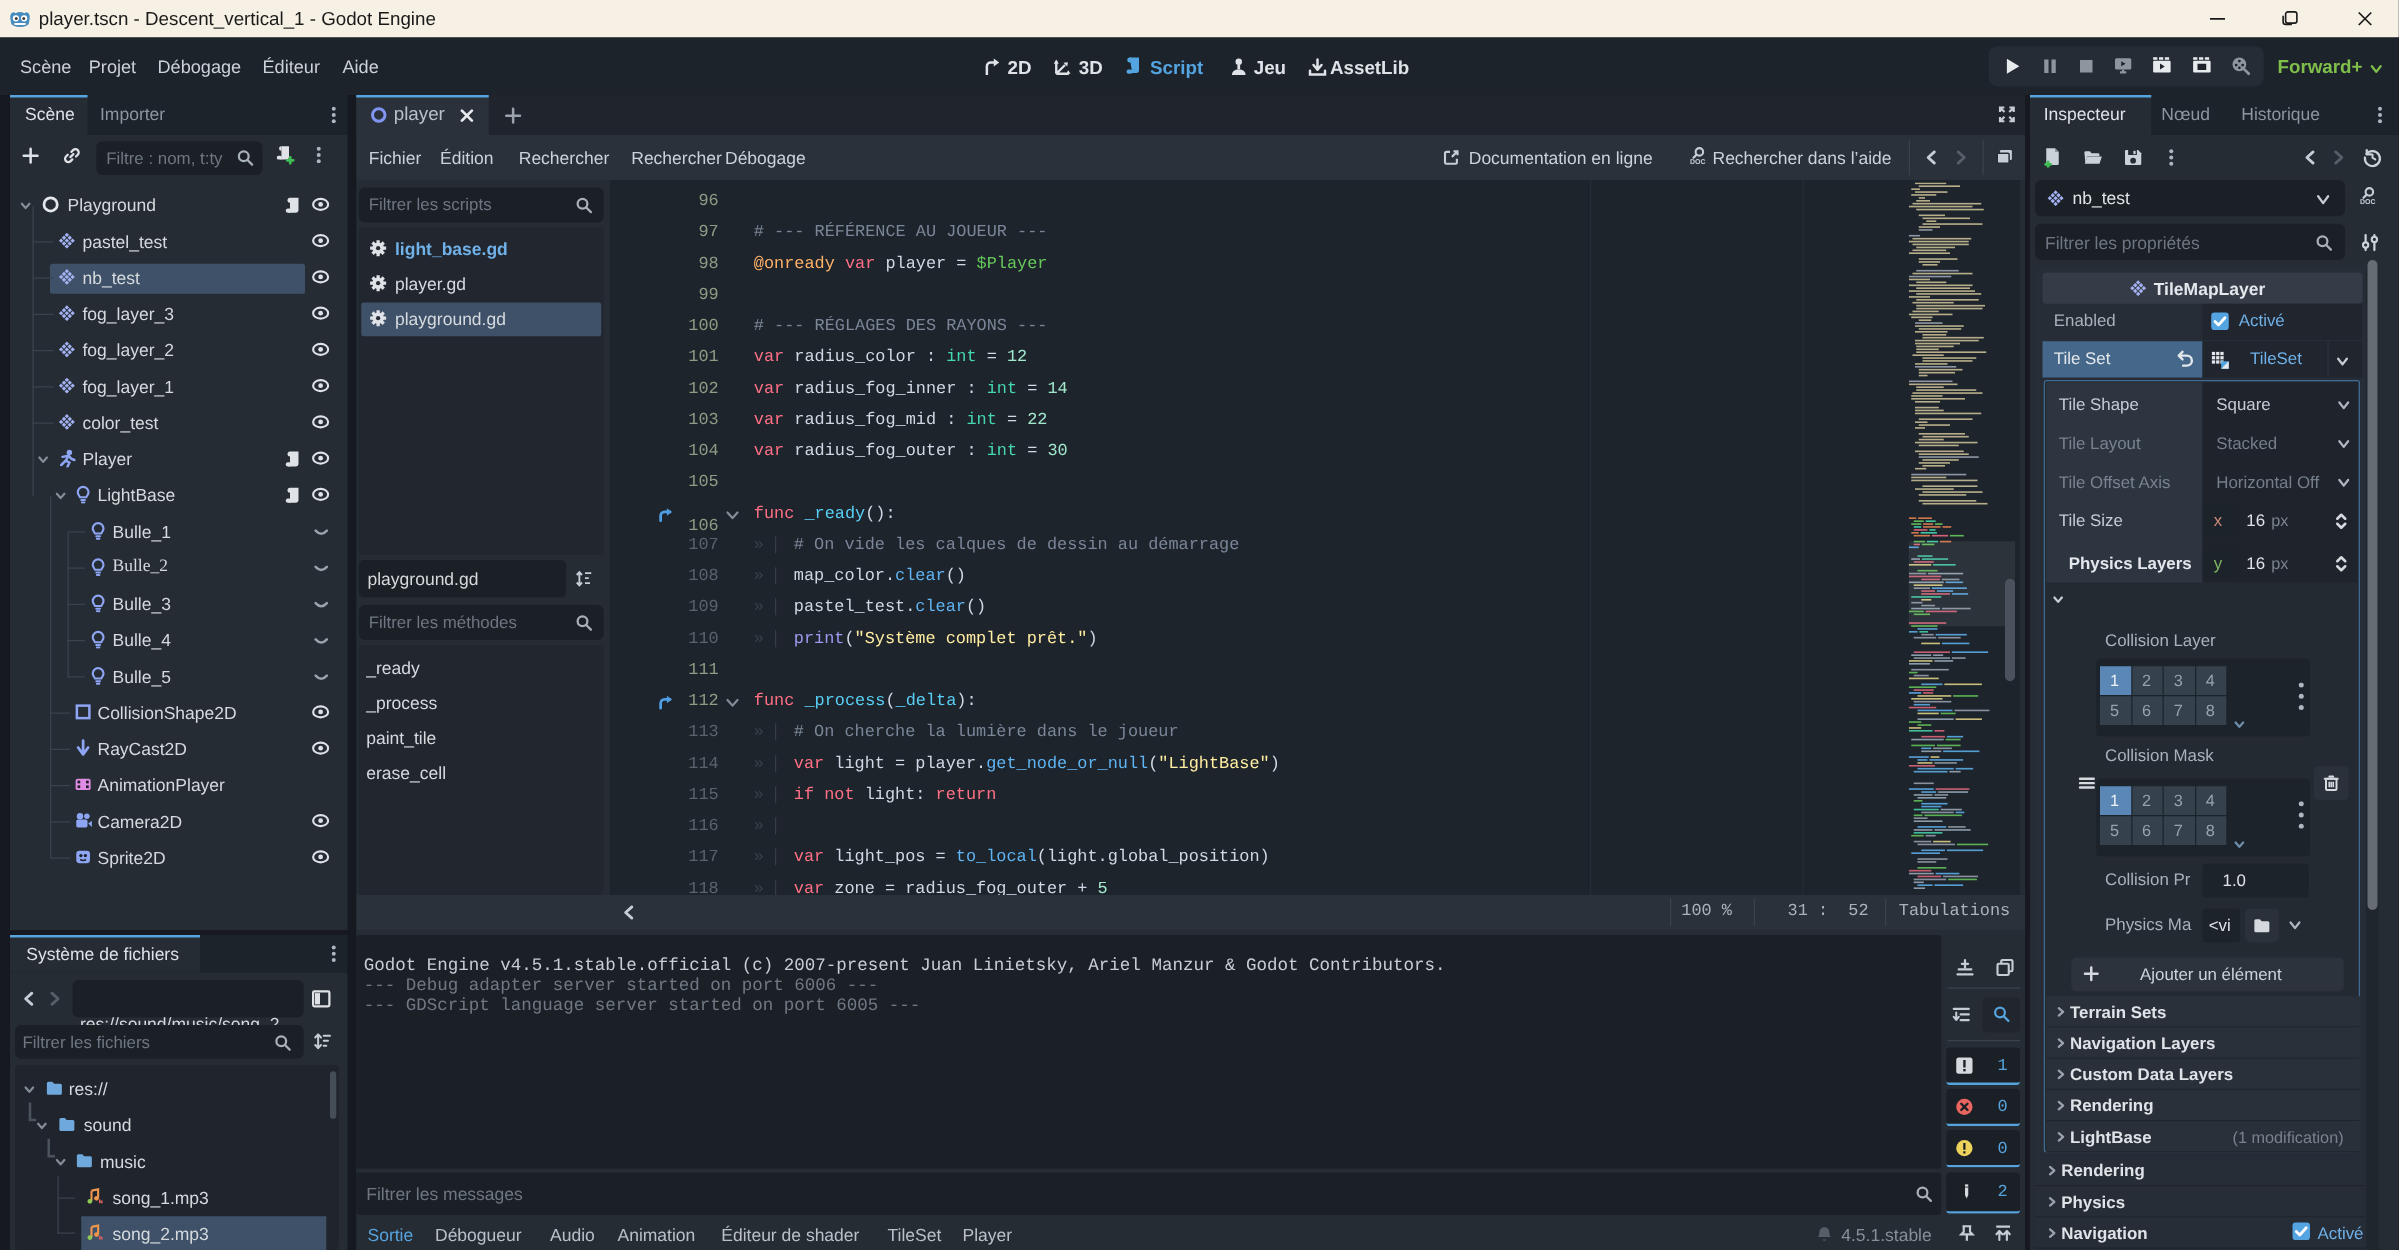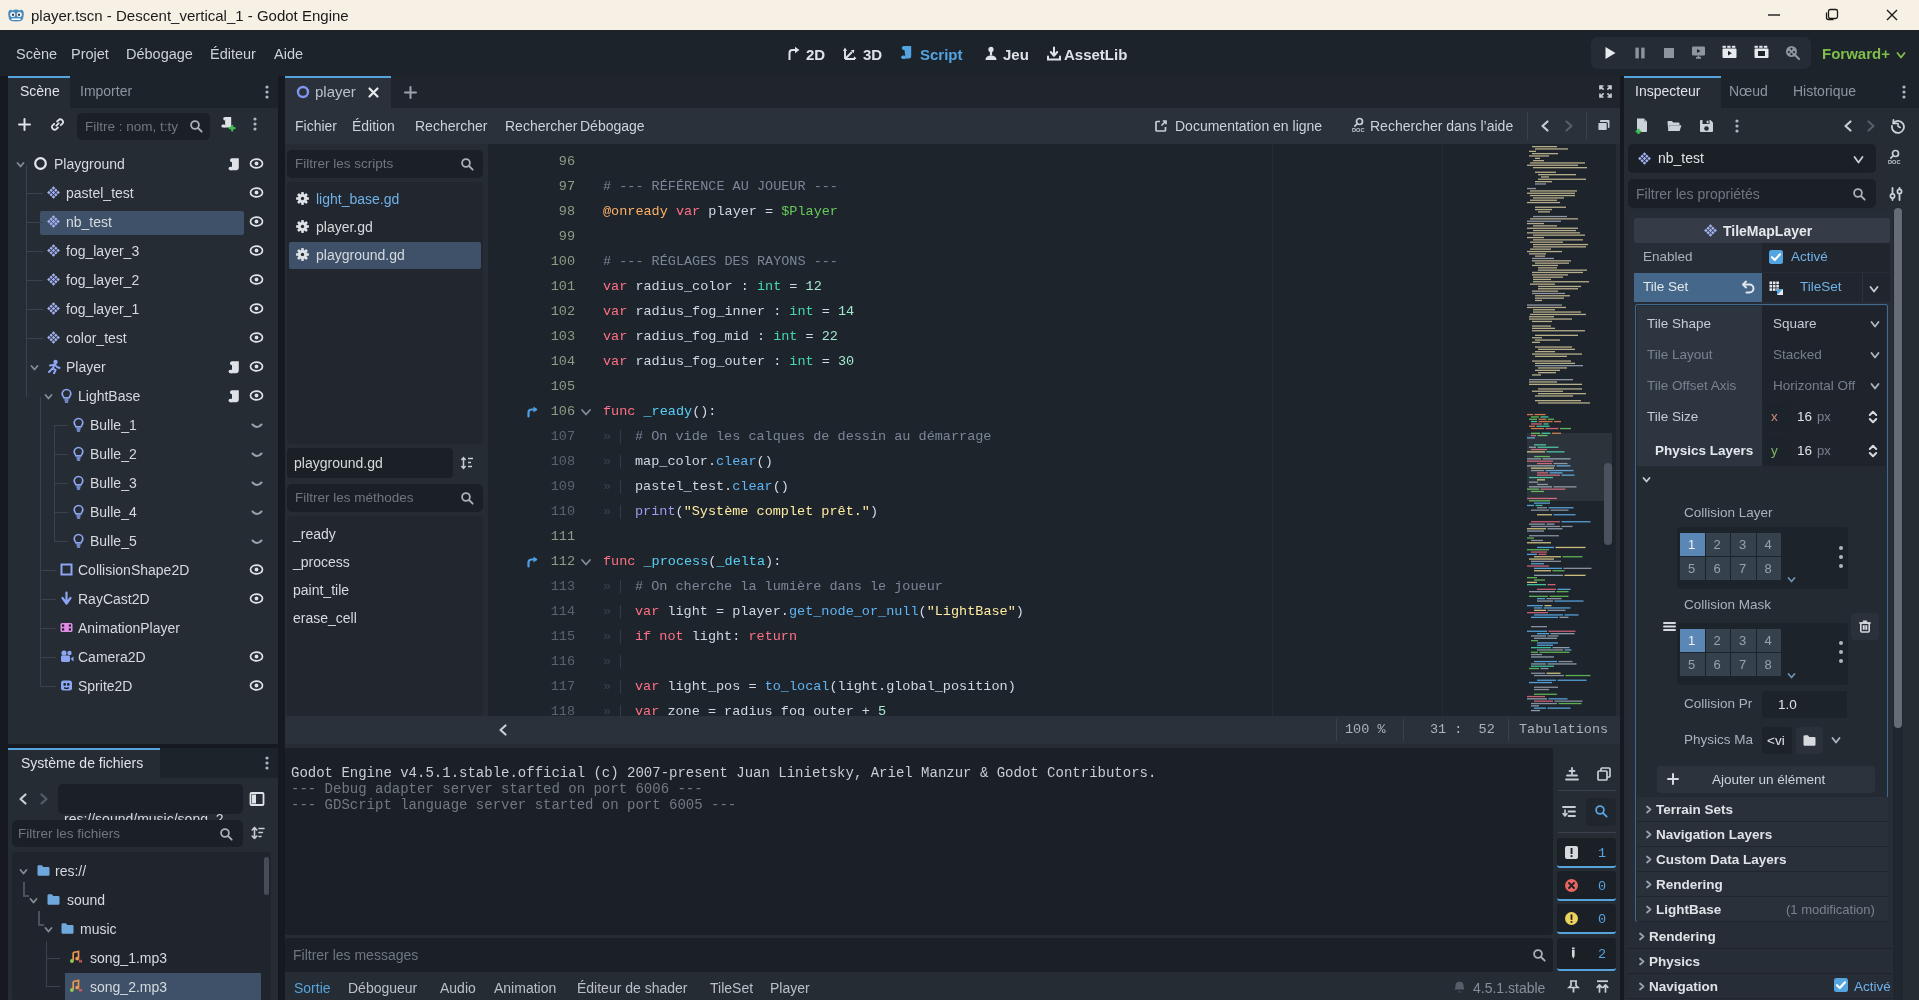--- a/index.html
+++ b/index.html
@@ -298,21 +298,21 @@
     </svg></div>
 <div style="position:absolute;left:90px;top:418px;font-size:14px;color:#d6dade;font-weight:400;font-family:'Liberation Sans',sans-serif;white-space:pre;line-height:1;">Bulle_1</div>
 <div style="position:absolute;left:250px;top:419px;line-height:0;"><svg width="14" height="14" viewBox="0 0 14 14" style="">
       <path d="M2.5 5.5 Q7 10.5 11.5 5.5" fill="none" stroke="#9aa3ad" stroke-width="2" stroke-linecap="round"></path>
     </svg></div>
 <div style="position:absolute;left:54px;top:454px;width:14px;height:1px;background:#3a424d;"></div>
 <div style="position:absolute;left:71px;top:446px;line-height:0;"><svg width="15" height="15" viewBox="0 0 15 15" style="">
       <path d="M7.5 1.5 a4.3 4.3 0 0 1 4.3 4.3 c0 1.8 -1.2 2.7 -1.8 4 h-5 c-.6-1.3-1.8-2.2-1.8-4 a4.3 4.3 0 0 1 4.3-4.3 z" fill="none" stroke="#8da5f3" stroke-width="1.7"></path>
       <path d="M6 12 h3 M6.5 14 h2" stroke="#8da5f3" stroke-width="1.6" stroke-linecap="round"></path>
     </svg></div>
-<div style="position:absolute;left:90px;top:447px;font-size:14px;color:#d6dade;font-weight:400;font-family:Liberation Sans, sans-serif;white-space:pre;line-height:1;">Bulle_2</div>
+<div style="position:absolute;left:90px;top:447px;font-size:14px;color:#d6dade;font-weight:400;font-family:Liberation Serif, serif;white-space:pre;line-height:1;">Bulle_2</div>
 <div style="position:absolute;left:250px;top:448px;line-height:0;"><svg width="14" height="14" viewBox="0 0 14 14" style="">
       <path d="M2.5 5.5 Q7 10.5 11.5 5.5" fill="none" stroke="#9aa3ad" stroke-width="2" stroke-linecap="round"></path>
     </svg></div>
 <div style="position:absolute;left:54px;top:483px;width:14px;height:1px;background:#3a424d;"></div>
 <div style="position:absolute;left:71px;top:475px;line-height:0;"><svg width="15" height="15" viewBox="0 0 15 15" style="">
       <path d="M7.5 1.5 a4.3 4.3 0 0 1 4.3 4.3 c0 1.8 -1.2 2.7 -1.8 4 h-5 c-.6-1.3-1.8-2.2-1.8-4 a4.3 4.3 0 0 1 4.3-4.3 z" fill="none" stroke="#8da5f3" stroke-width="1.7"></path>
       <path d="M6 12 h3 M6.5 14 h2" stroke="#8da5f3" stroke-width="1.6" stroke-linecap="round"></path>
     </svg></div>
 <div style="position:absolute;left:90px;top:476px;font-size:14px;color:#d6dade;font-weight:400;font-family:'Liberation Sans',sans-serif;white-space:pre;line-height:1;">Bulle_3</div>
 <div style="position:absolute;left:250px;top:477px;line-height:0;"><svg width="14" height="14" viewBox="0 0 14 14" style="">
@@ -522,21 +522,21 @@
       <line x1="10.9" y1="7.5" x2="13.9" y2="7.5" stroke="#dfe3e7" stroke-width="2.6"></line>
       <line x1="9.9" y1="9.9" x2="12.0" y2="12.0" stroke="#dfe3e7" stroke-width="2.6"></line>
       <line x1="7.5" y1="10.9" x2="7.5" y2="13.9" stroke="#dfe3e7" stroke-width="2.6"></line>
       <line x1="5.1" y1="9.9" x2="3.0" y2="12.0" stroke="#dfe3e7" stroke-width="2.6"></line>
       <line x1="4.1" y1="7.5" x2="1.1" y2="7.5" stroke="#dfe3e7" stroke-width="2.6"></line>
       <line x1="5.1" y1="5.1" x2="3.0" y2="3.0" stroke="#dfe3e7" stroke-width="2.6"></line>
       <line x1="7.5" y1="4.1" x2="7.5" y2="1.1" stroke="#dfe3e7" stroke-width="2.6"></line>
       <line x1="9.9" y1="5.1" x2="12.0" y2="3.0" stroke="#dfe3e7" stroke-width="2.6"></line>
       <circle cx="7.5" cy="7.5" r="1.7" fill="#262c34"></circle>
     </svg></div>
-<div style="position:absolute;left:316px;top:192px;font-size:14px;color:#6fb1e8;font-weight:400;font-family:'Liberation Sans',sans-serif;white-space:pre;line-height:1;">light_base.gd</div>
+<div style="position:absolute;left:316px;top:192px;font-size:14px;color:#6fb1e8;font-weight:700;font-family:'Liberation Sans',sans-serif;white-space:pre;line-height:1;">light_base.gd</div>
 <div style="position:absolute;left:295px;top:219px;line-height:0;"><svg width="15" height="15" viewBox="0 0 15 15" style="">
       <circle cx="7.5" cy="7.5" r="4.6" fill="#dfe3e7"></circle>
       <line x1="10.9" y1="7.5" x2="13.9" y2="7.5" stroke="#dfe3e7" stroke-width="2.6"></line>
       <line x1="9.9" y1="9.9" x2="12.0" y2="12.0" stroke="#dfe3e7" stroke-width="2.6"></line>
       <line x1="7.5" y1="10.9" x2="7.5" y2="13.9" stroke="#dfe3e7" stroke-width="2.6"></line>
       <line x1="5.1" y1="9.9" x2="3.0" y2="12.0" stroke="#dfe3e7" stroke-width="2.6"></line>
       <line x1="4.1" y1="7.5" x2="1.1" y2="7.5" stroke="#dfe3e7" stroke-width="2.6"></line>
       <line x1="5.1" y1="5.1" x2="3.0" y2="3.0" stroke="#dfe3e7" stroke-width="2.6"></line>
       <line x1="7.5" y1="4.1" x2="7.5" y2="1.1" stroke="#dfe3e7" stroke-width="2.6"></line>
       <line x1="9.9" y1="5.1" x2="12.0" y2="3.0" stroke="#dfe3e7" stroke-width="2.6"></line>
@@ -591,21 +591,21 @@
     <div class="mono" style="position:absolute;left:0px;top:136px;width:87px;text-align:right;font-size:13.5px;color:#8d9c84;line-height:1;">101</div>
     <div class="mono" style="position:absolute;left:115px;top:136px;font-size:13.5px;line-height:1;white-space:pre;"><span style="color:#ff7085">var </span><span style="color:#cfd8e4">radius_color : </span><span style="color:#45d8ad">int</span><span style="color:#cfd8e4"> = </span><span style="color:#a2e8cc">12</span></div>
     <div class="mono" style="position:absolute;left:0px;top:161px;width:87px;text-align:right;font-size:13.5px;color:#8d9c84;line-height:1;">102</div>
     <div class="mono" style="position:absolute;left:115px;top:161px;font-size:13.5px;line-height:1;white-space:pre;"><span style="color:#ff7085">var </span><span style="color:#cfd8e4">radius_fog_inner : </span><span style="color:#45d8ad">int</span><span style="color:#cfd8e4"> = </span><span style="color:#a2e8cc">14</span></div>
     <div class="mono" style="position:absolute;left:0px;top:186px;width:87px;text-align:right;font-size:13.5px;color:#8d9c84;line-height:1;">103</div>
     <div class="mono" style="position:absolute;left:115px;top:186px;font-size:13.5px;line-height:1;white-space:pre;"><span style="color:#ff7085">var </span><span style="color:#cfd8e4">radius_fog_mid : </span><span style="color:#45d8ad">int</span><span style="color:#cfd8e4"> = </span><span style="color:#a2e8cc">22</span></div>
     <div class="mono" style="position:absolute;left:0px;top:211px;width:87px;text-align:right;font-size:13.5px;color:#8d9c84;line-height:1;">104</div>
     <div class="mono" style="position:absolute;left:115px;top:211px;font-size:13.5px;line-height:1;white-space:pre;"><span style="color:#ff7085">var </span><span style="color:#cfd8e4">radius_fog_outer : </span><span style="color:#45d8ad">int</span><span style="color:#cfd8e4"> = </span><span style="color:#a2e8cc">30</span></div>
     <div class="mono" style="position:absolute;left:0px;top:236px;width:87px;text-align:right;font-size:13.5px;color:#8d9c84;line-height:1;">105</div>
     <div class="mono" style="position:absolute;left:115px;top:236px;font-size:13.5px;line-height:1;white-space:pre;"></div>
-    <div class="mono" style="position:absolute;left:0px;top:261px;width:87px;text-align:right;font-size:13.5px;color:#8d9c84;line-height:1;">106</div>
+    <div class="mono" style="position:absolute;left:0px;top:271px;width:87px;text-align:right;font-size:13.5px;color:#8d9c84;line-height:1;">106</div>
     <div style="position:absolute;left:38px;top:261px;line-height:0;"><svg width="14" height="14" viewBox="0 0 14 14" style="">
         <path d="M2.5 11.5 V7.5 a3 3 0 0 1 3 -3 h4.5" fill="none" stroke="#4f9ee3" stroke-width="2.2" stroke-linecap="round"></path>
         <path d="M7.5 1.5 L11.5 4.5 L7.5 7.5 z" fill="#4f9ee3"></path>
       </svg></div>
     <div style="position:absolute;left:92px;top:262px;line-height:0;"><svg width="12" height="12" viewBox="0 0 12 12" style="">
         <path d="M2 4 L6 8.5 L10 4" fill="none" stroke="#848d97" stroke-width="1.8" stroke-linecap="round" stroke-linejoin="round"></path>
       </svg></div>
     <div class="mono" style="position:absolute;left:115px;top:261px;font-size:13.5px;line-height:1;white-space:pre;"><span style="color:#ff7085">func </span><span style="color:#58d0f5">_ready</span><span style="color:#cfd8e4">():</span></div>
     <div class="mono" style="position:absolute;left:0px;top:286px;width:87px;text-align:right;font-size:13.5px;color:#59636f;line-height:1;">107</div>
     <div class="mono" style="position:absolute;left:115px;top:286px;font-size:13.5px;color:#39414d;line-height:1;">» ｜</div>

